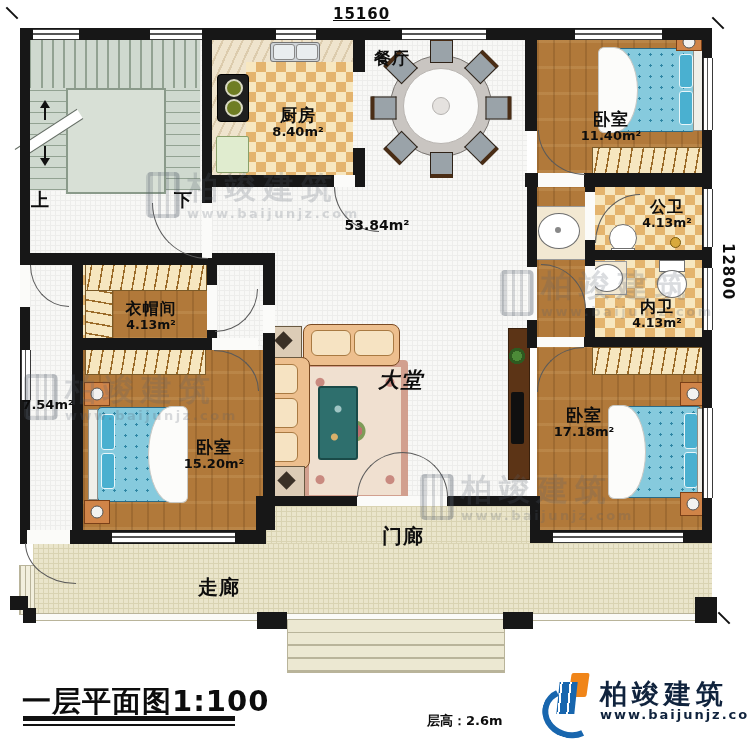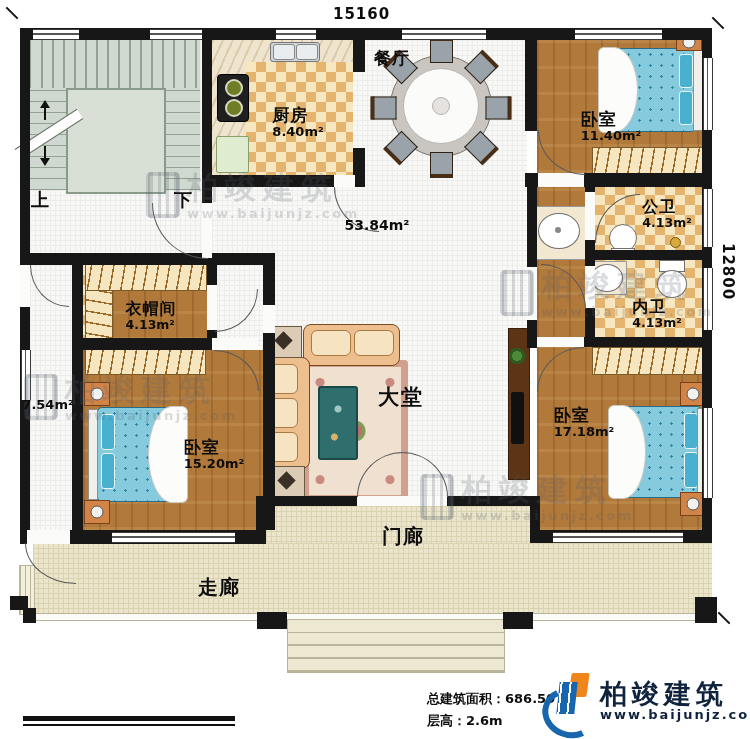--- a/index.html
+++ b/index.html
@@ -17,21 +17,21 @@
   .winH{background:linear-gradient(to bottom,#fff 0 36%,#555 36% 52%,#fff 52%);border-top:1.5px solid #3a3a3a;border-bottom:1.5px solid #3a3a3a;}
   .winV{background:linear-gradient(to right,#fff 0 36%,#555 36% 52%,#fff 52%);border-left:1.5px solid #3a3a3a;border-right:1.5px solid #3a3a3a;}
   .gap{background:#fbfbf9;}
   
   .arc{border:1.5px solid #5a5a5a;background:transparent;}
   .arc-tl{border-right:none;border-bottom:none;border-radius:100% 0 0 0;}
   .arc-tr{border-left:none;border-bottom:none;border-radius:0 100% 0 0;}
   .arc-bl{border-right:none;border-top:none;border-radius:0 0 0 100%;}
   .arc-br{border-left:none;border-top:none;border-radius:0 0 100% 0;}
   
-  .rl{position:absolute;transform:translateX(-50%);font-weight:700;white-space:nowrap;line-height:1.12;z-index:60;}
+  .rl{position:absolute;transform:translateX(-50%);text-align:center;font-weight:700;white-space:nowrap;line-height:1.12;z-index:60;}
   .nm{display:block;font-size:17px;letter-spacing:1px;}
   .ar{display:block;font-size:13px;}
   .nm-lg{font-size:20px;}.nm-xl{font-size:21px;letter-spacing:2px;}
   .solo{font-size:14px;font-weight:700;}
   
   .closet{background-color:#f6e6bf;border:1.5px solid #7a5a28;background-image:repeating-linear-gradient(100deg,transparent 0 5px,#9a6a28 5px 6.5px,transparent 6.5px 11px);}
   .closetV{background-image:repeating-linear-gradient(10deg,transparent 0 5px,#9a6a28 5px 6.5px,transparent 6.5px 11px);}
   .nstand{background:#d08448;border:1.5px solid #7a4018;}
   .nstand .knob{position:absolute;left:50%;top:50%;width:11px;height:11px;transform:translate(-50%,-50%);background:#f2f2f0;border:1.5px solid #555;border-radius:50%;}
   .mattress{background-color:#86cadd;background-image:radial-gradient(#2e86a4 1px,transparent 1.4px);background-size:11px 11px;border:1.5px solid #2a6a86;border-radius:5px;}
@@ -269,37 +269,37 @@
     <span class="wm-logo"></span>
     <span><span class="wm-name">柏竣建筑</span>
     <div class="wm-url">www.baijunjz.com</div></span>
   </div>
   <div class="wm" style="left:420px;top:474px;">
     <span class="wm-logo"></span>
     <span><span class="wm-name">柏竣建筑</span>
     <div class="wm-url">www.baijunjz.com</div></span>
   </div>
 
-  <div class="dim" style="left:333px;top:5px;">15160</div>
+  <div class="dim" style="left:333px;top:5px;text-decoration:underline;">15160</div>
   <div class="dim" style="left:737px;top:243px;transform:rotate(90deg);transform-origin:0 0;">12800</div>
   <div class="tick" style="left:4px;top:12px;"></div>
   <div class="tick" style="left:710px;top:22px;"></div>
   <div class="tick" style="left:716px;top:617px;"></div>
 
   <div class="rl" style="left:40px;top:190px;font-size:18px;">上</div>
   <div class="rl" style="left:183px;top:190px;font-size:18px;">下</div>
   <div class="rl" style="left:298px;top:106px;">
     <span class="nm">厨房</span>
       <span class="ar">8.40m²</span>
   </div>
   <div class="rl" style="left:392px;top:49px;">
     <span class="nm">餐厅</span>
   </div>
   <div class="rl solo" style="left:377px;top:218px;">53.84m²</div>
-  <div class="rl" style="left:401px;top:386px;">
+  <div class="rl" style="left:401px;top:369px;font-style:italic;">
     <span class="nm nm-xl">大堂</span>
   </div>
   <div class="rl" style="left:611px;top:110px;">
     <span class="nm">卧室</span>
       <span class="ar">11.40m²</span>
   </div>
   <div class="rl" style="left:667px;top:198px;">
     <span class="nm" style="font-size:16px">公卫</span>
       <span class="ar" style="font-size:12.5px">4.13m²</span>
   </div>
@@ -320,26 +320,26 @@
     <span class="nm">卧室</span>
       <span class="ar">17.18m²</span>
   </div>
   <div class="rl" style="left:403px;top:525px;">
     <span class="nm nm-lg">门廊</span>
   </div>
   <div class="rl" style="left:219px;top:576px;">
     <span class="nm nm-lg">走廊</span>
   </div>
 
+  <div class="tb-title">
+    <span>一层平面图</span><span>1:100</span>
+  </div>
   <div class="abs" style="left:23px;top:716px;width:212px;height:5px;background:#111;z-index:70;"></div>
   <div class="abs" style="left:23px;top:724px;width:212px;height:2px;background:#111;z-index:70;"></div>
 
-  <div class="stat" style="left:427px;top:690px;">
-    <span>总建筑面积：</span><span>686.50</span>
-  </div>
   <div class="stat" style="left:427px;top:712px;">
     <span>层高：</span><span>2.6m</span>
   </div>
 
   <div class="abs" style="left:540px;top:672px;width:54px;height:58px;z-index:72;">
     <div class="abs" style="left:2px;top:16px;width:44px;height:38px;border:6px solid transparent;border-bottom-color:#1866ae;border-left-color:#1866ae;border-radius:50%;transform:rotate(18deg);"></div>
     <div class="abs" style="left:30px;top:1px;width:18px;height:24px;background:#f08519;transform:skewX(-8deg);border-radius:2px;"></div>
     <div class="abs" style="left:15px;top:6px;width:24px;height:40px;background:#1866ae;border-radius:3px;transform:skewX(-6deg);background-image:repeating-linear-gradient(90deg,transparent 0 4px,#fff 4px 6px,transparent 6px 9px);background-clip:content-box;padding:4px 3px;box-sizing:border-box;"></div>
   </div>
   <div class="brand-name" style="left:600px;top:676px;">柏竣建筑</div>

